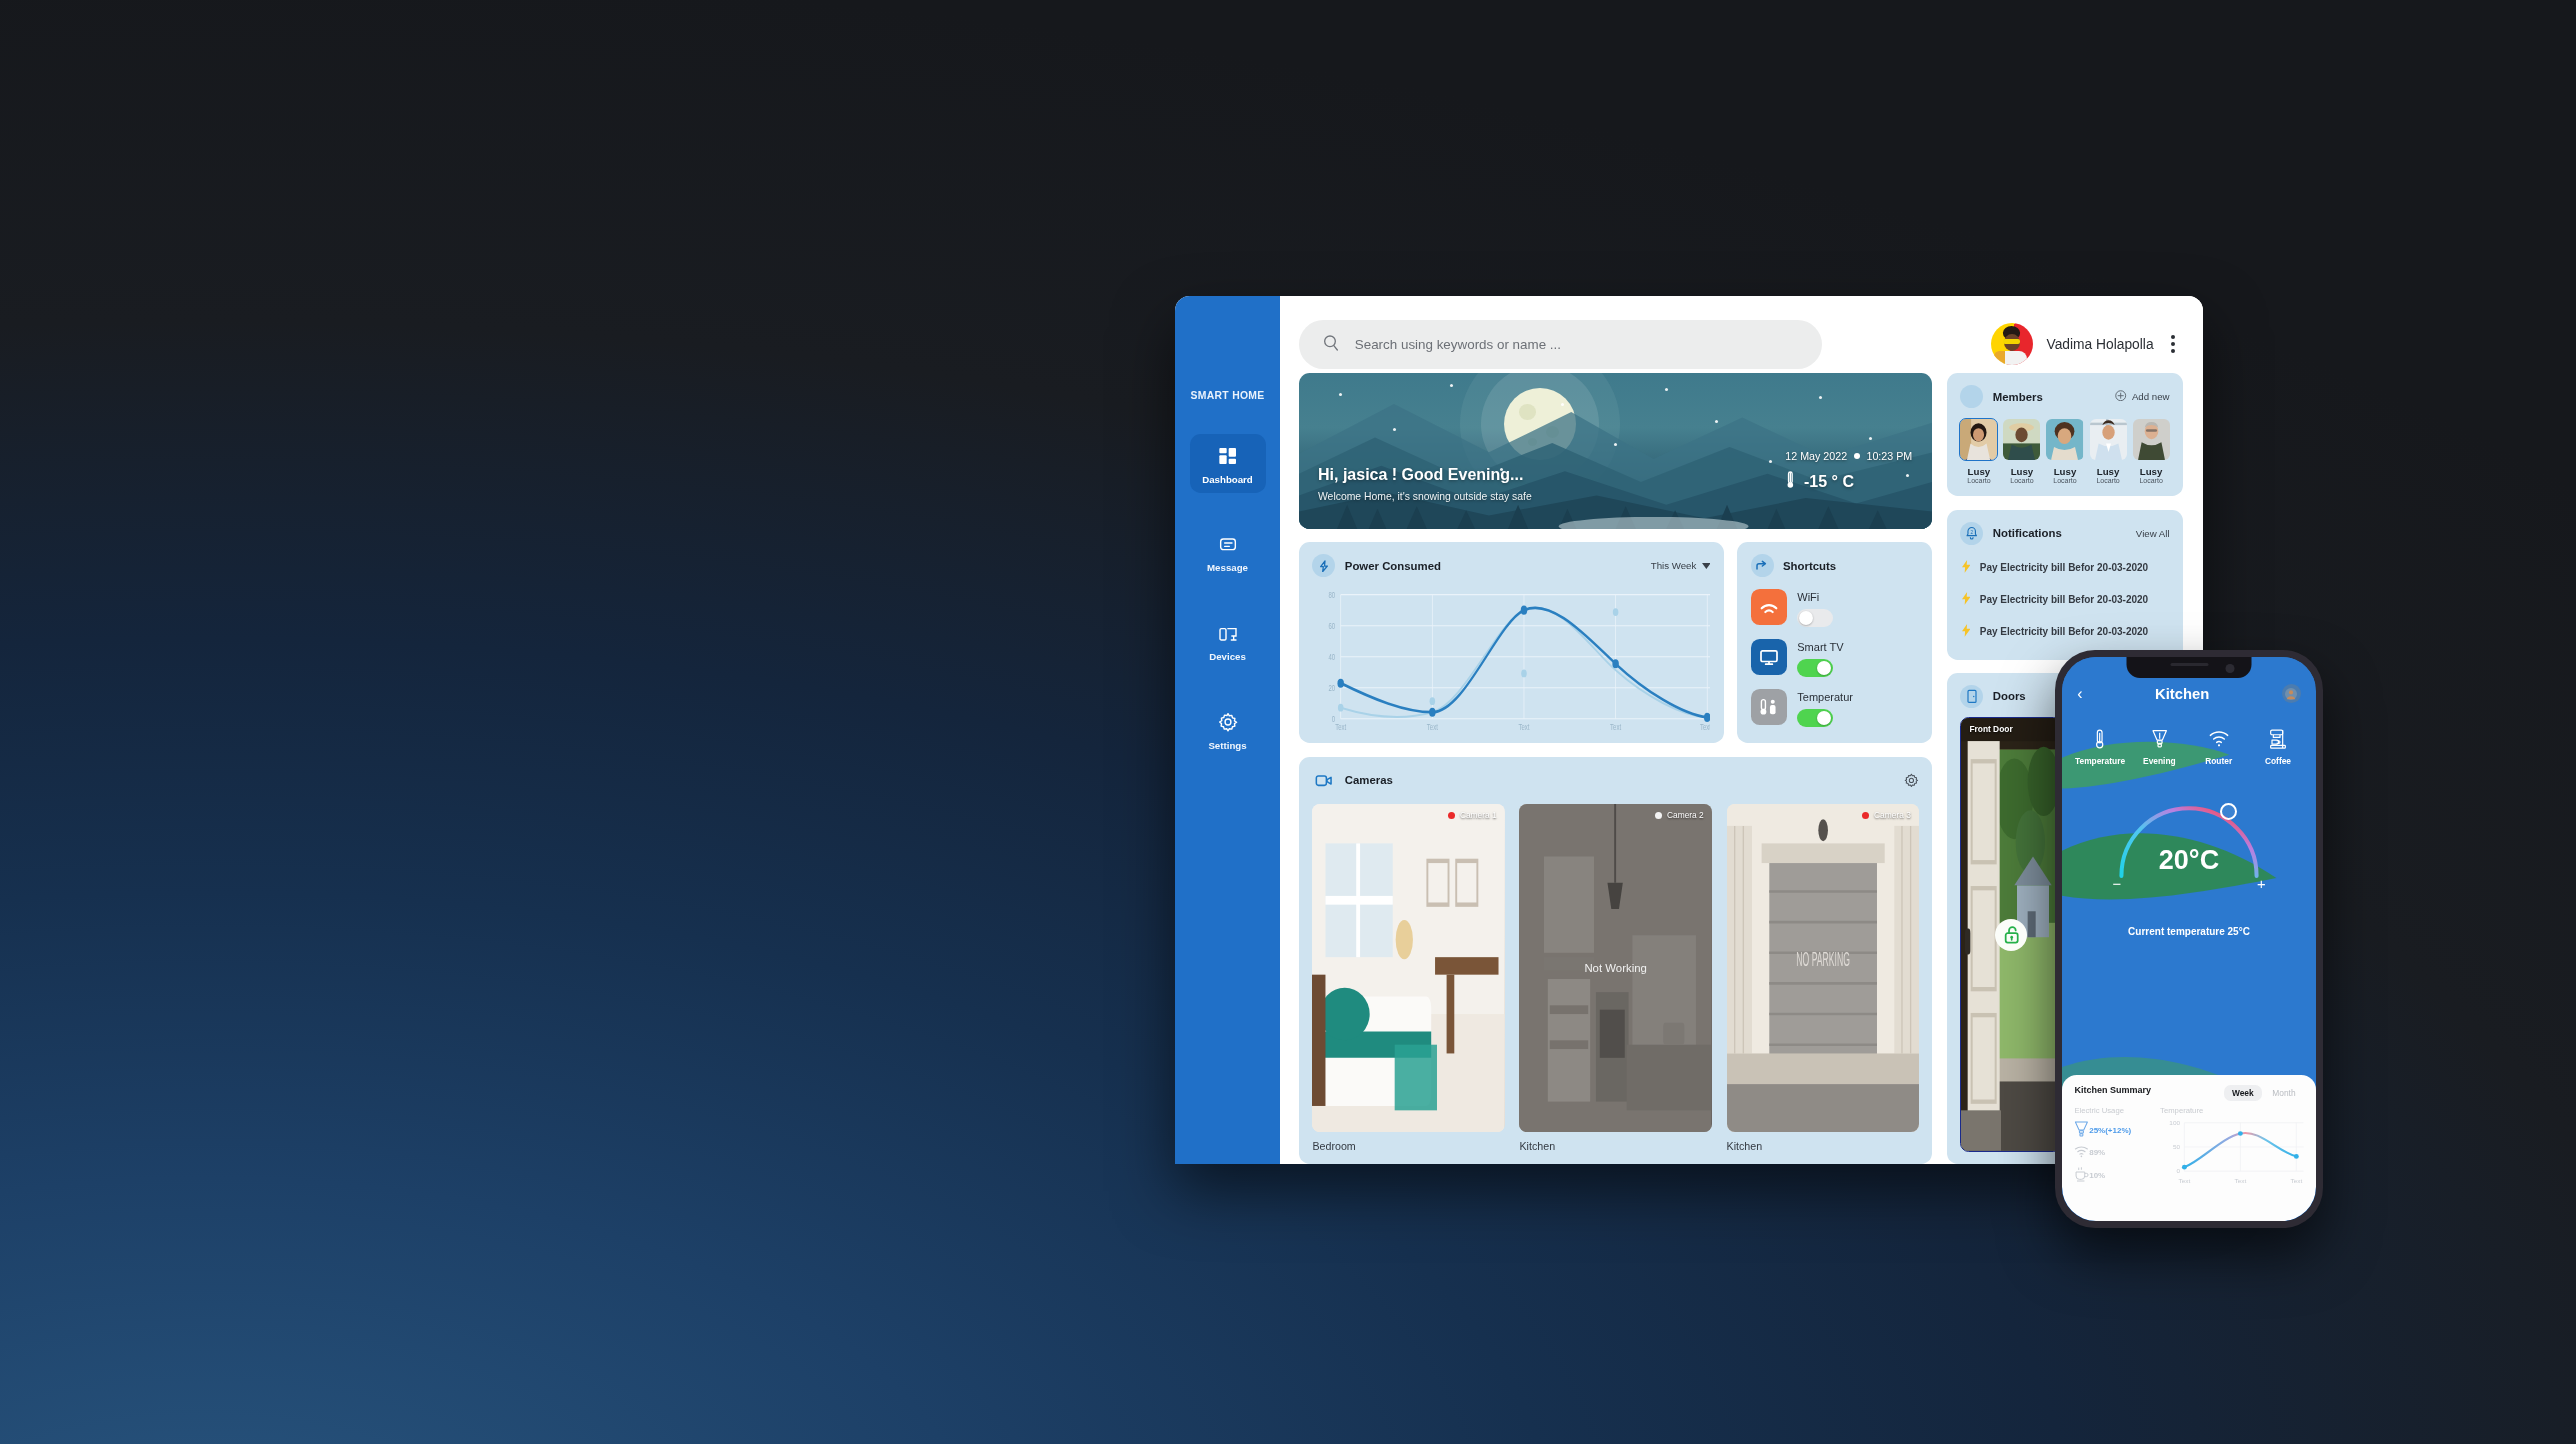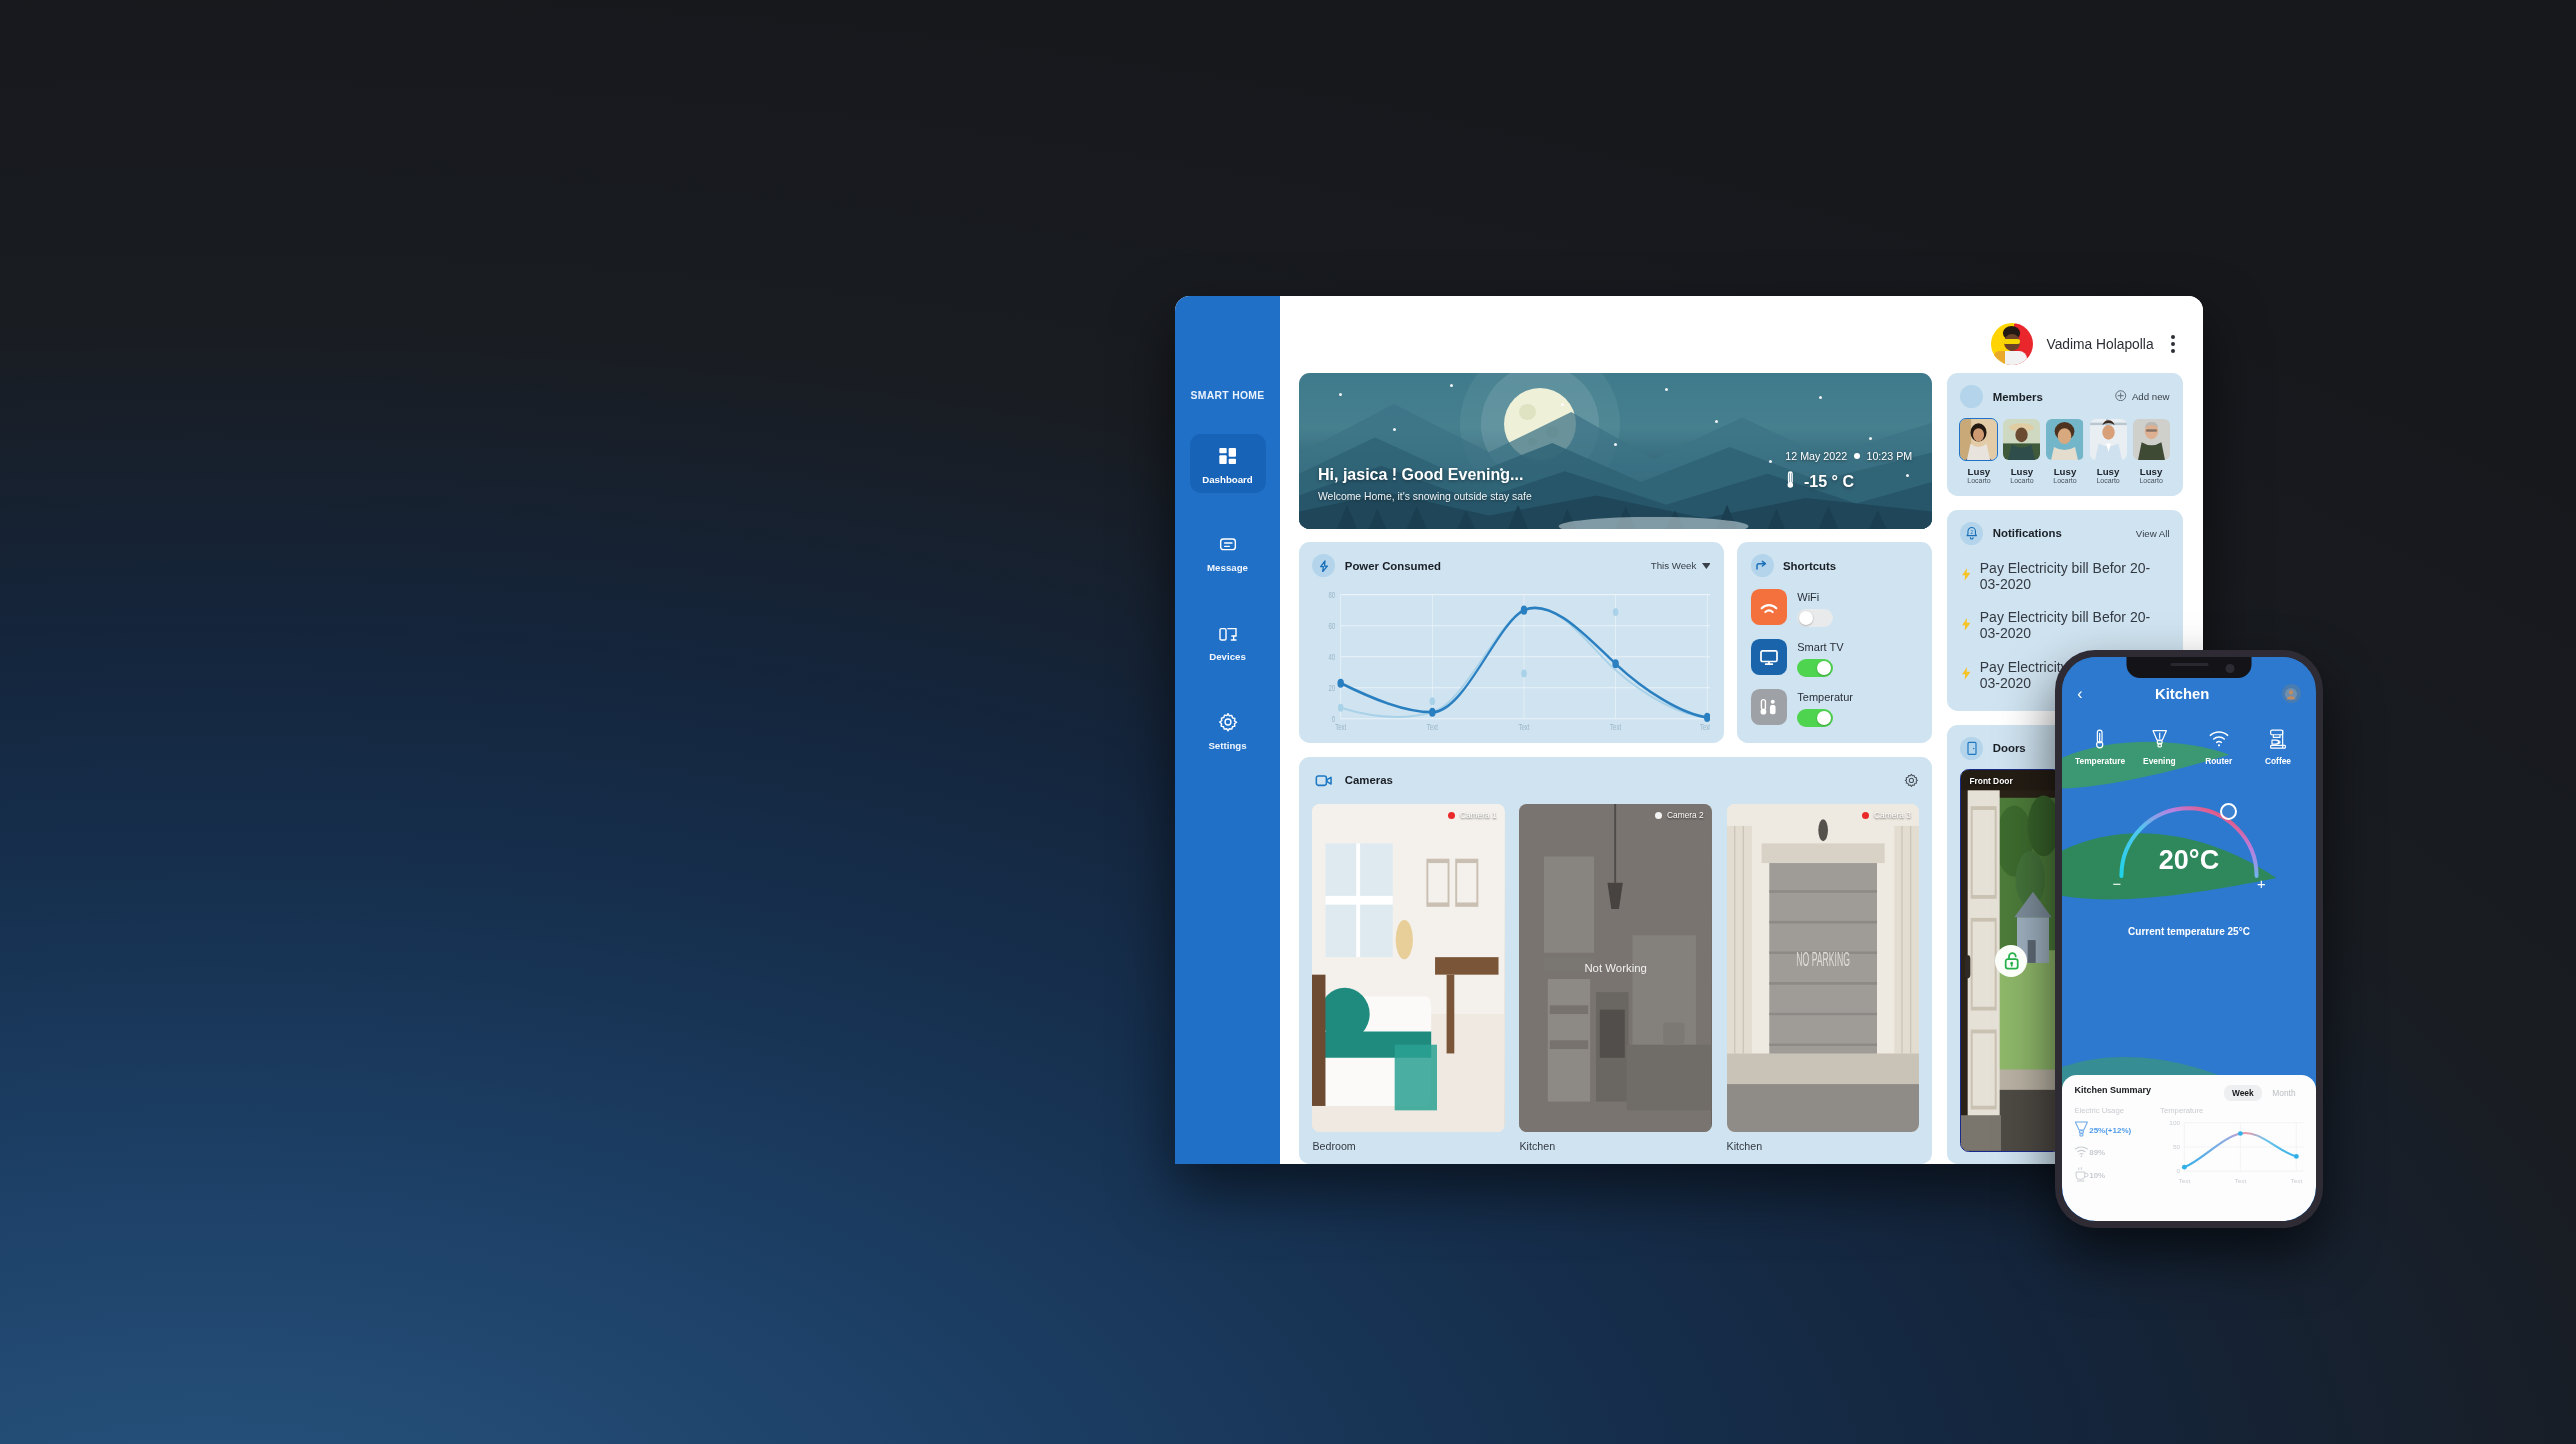--- a/index.html
+++ b/index.html
@@ -159,21 +159,21 @@
   
   .members-grid { display: flex; gap: 6px; margin-top: 10.7px; }
   .mem { flex: 1 1 0; text-align: center; min-width:0; }
   .mem .ph-wrap { width: 100%; aspect-ratio: 1/1.12; border-radius: 6px; overflow: hidden; position: relative; }
   .mem.sel .ph-wrap { outline: 1.7px solid #1e73c8; outline-offset: 0.7px; }
   .mem .nm { font-size: 9.7px; font-weight: 700; color: #1c2229; margin-top: 5.4px;}
   .mem .sub { font-size: 7px; color: #4a535d; margin-top: 0.7px;}
 
   
   .notif-list { margin-top: 6.7px; }
-  .notif-item { display: flex; align-items: center; gap: 9.4px; padding: 8.7px 1.3px; font-size: 14px; color: #343a42; }
+  .notif-item { display: flex; align-items: center; gap: 9.4px; padding: 8.7px 1.3px; font-size: 10px; color: #343a42; font-weight: bold; }
 
   
   .doors { flex: 1; display:flex; flex-direction:column; min-height:0;}
   .door-card { margin-top: 9.4px; width: 102px; flex:1; min-height:0; border-radius: 8.7px; border: 1.7px solid #1a2a8c; overflow: hidden; position: relative;}
   .door-label { position: absolute; top: 5.4px; left: 8px; z-index: 4; font-size: 8.4px; font-weight:700; color: #fff; text-shadow: 0 0.7px 2px rgba(0,0,0,.7);}
   .door-lock { position: absolute; left: 50%; top: 50%; transform: translate(-50%,-50%); width: 32px; height: 32px; border-radius: 50%; background: #fbfdf9; display:flex;align-items:center;justify-content:center; z-index:4;}
 
   
   #phone {
     position: absolute; left: 2055px; top: 650px;
@@ -281,20 +281,29 @@
             </svg>
         </div>
         <div class="lbl">Settings</div>
       </div>
     </div>
   </div>
 
   <div class="main">
 
     <div class="topbar">
+      <div class="search">
+        <span>
+          <svg width="18" height="18" viewBox="0 0 27 27" fill="none" stroke="#72767c" stroke-width="2">
+              <circle cx="12" cy="11" r="8"></circle>
+              <line x1="17.8" y1="17.5" x2="23" y2="24" stroke-linecap="round"></line>
+            </svg>
+        </span>
+        <span class="ph">Search using keywords or name ...</span>
+      </div>
       <div class="user">
         <div class="avatar-main">
           <span class="hair"></span>
             <span class="head"></span>
             <span class="glass"></span>
             <span class="body"></span>
         </div>
         <div class="uname">Vadima Holapolla</div>
         <div class="kebab">
             <i></i>

